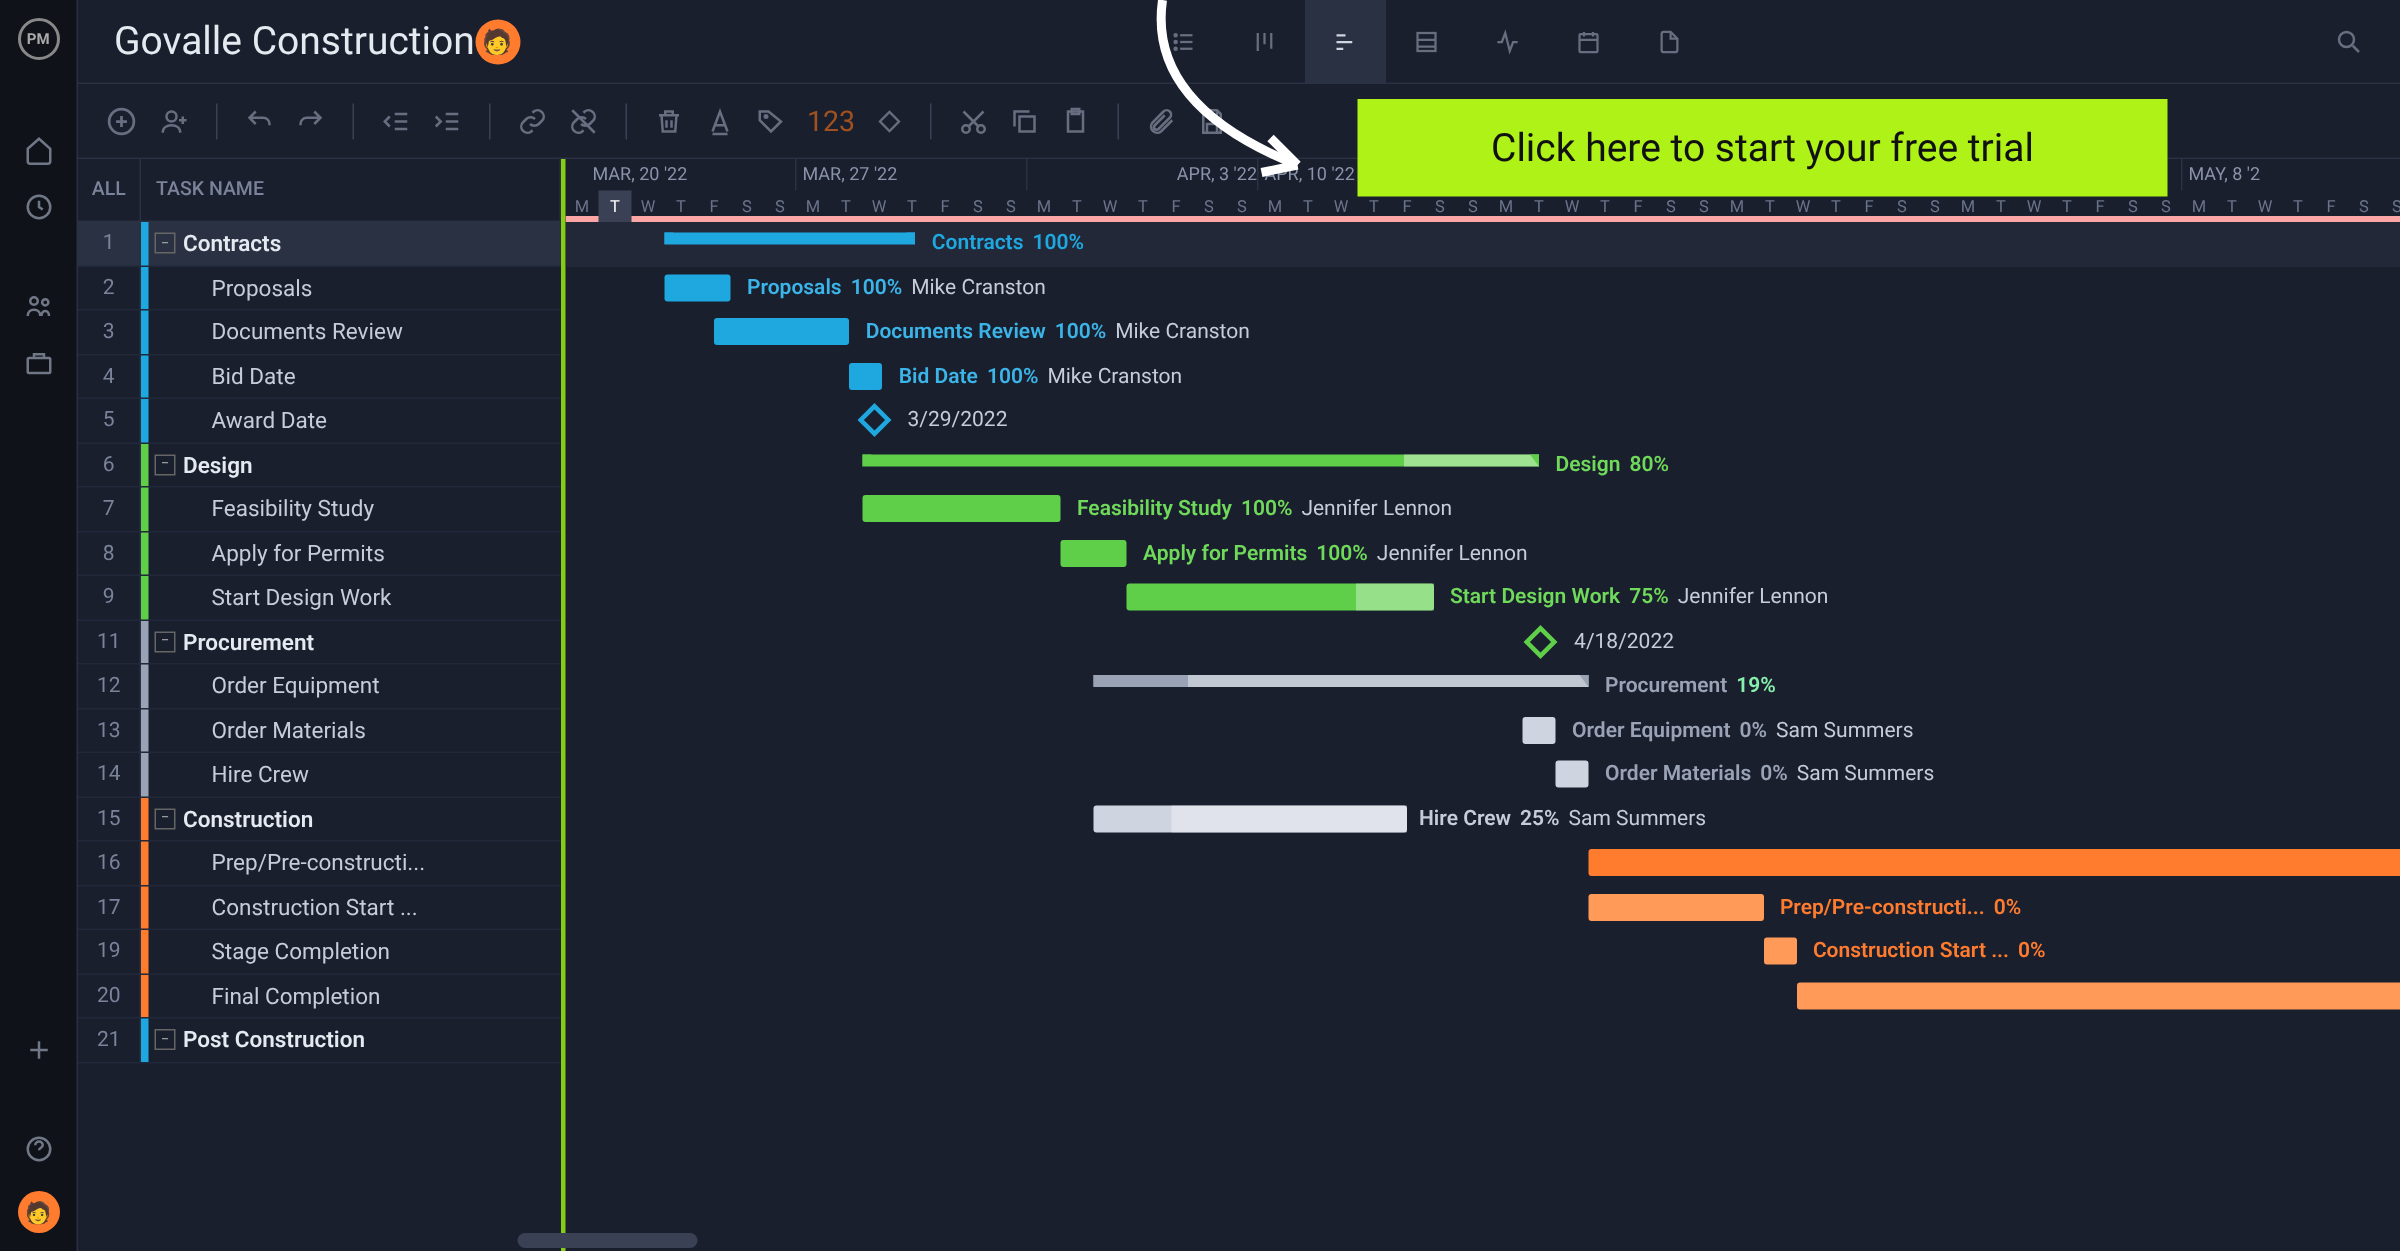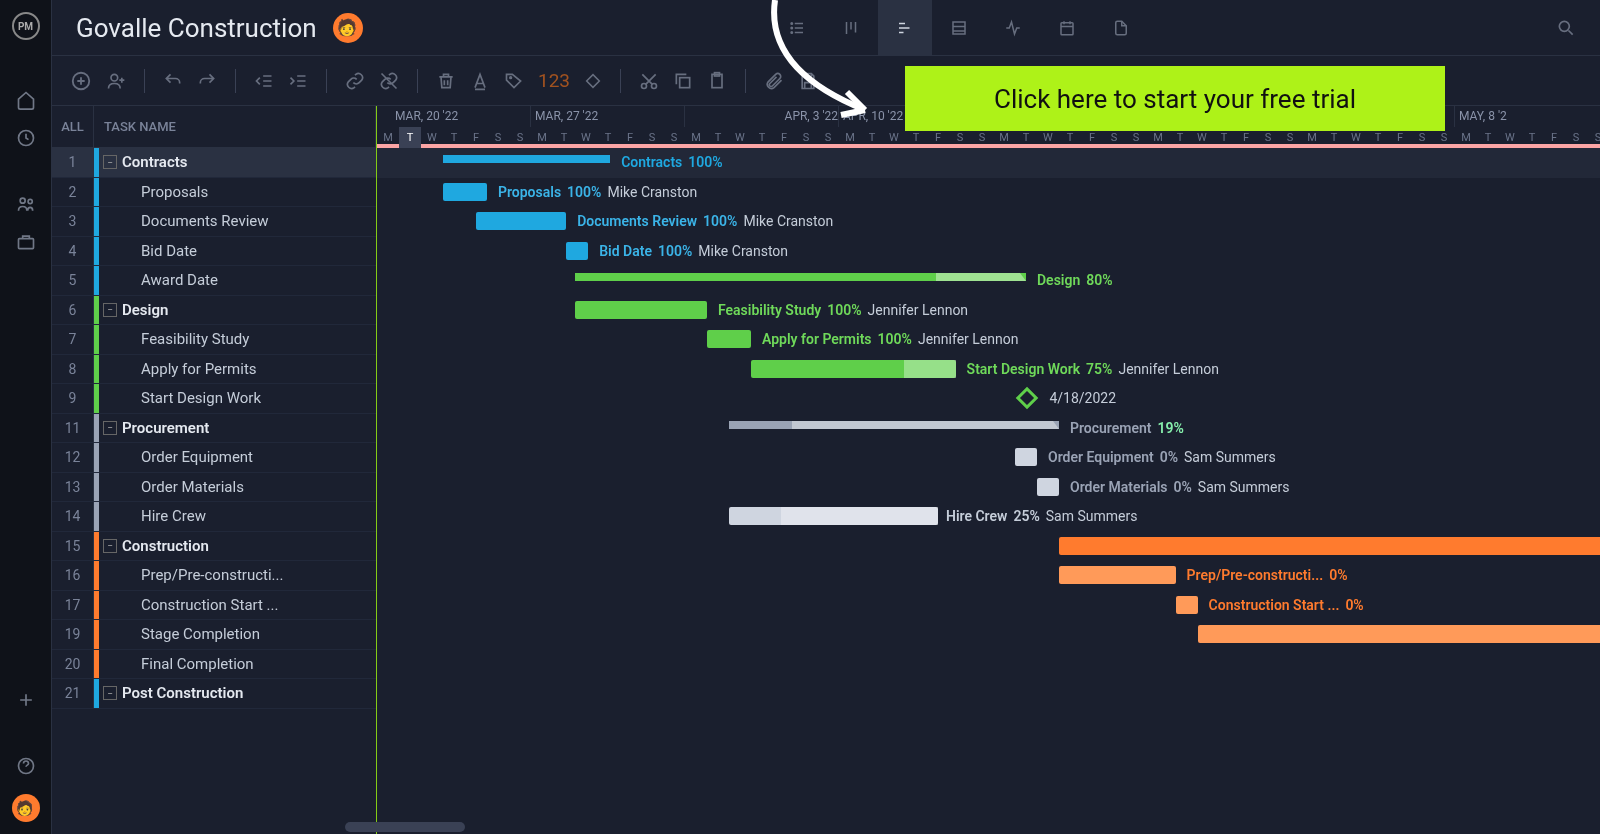--- a/index.html
+++ b/index.html
@@ -4,33 +4,33 @@
 <style>
 *{margin:0;padding:0;box-sizing:border-box;font-family:-apple-system,BlinkMacSystemFont,"Segoe UI",Roboto,sans-serif}
 body{background:#1a1f2e;color:#c5cdd9;width:1600px;height:834px;overflow:hidden;position:relative}
 .app{display:flex;height:100%}
 .leftrail{width:52px;background:#0f1219;display:flex;flex-direction:column;align-items:center;padding-top:12px;gap:18px;border-right:1px solid #2a3142}
 .leftrail .logo{width:28px;height:28px;border:2px solid #888;border-radius:50%;display:flex;align-items:center;justify-content:center;font-size:10px;font-weight:bold;color:#aaa}
 .leftrail .ic{width:20px;height:20px;opacity:.7;cursor:pointer}
 .leftrail .spacer{flex:1}
 .leftrail .avatar{width:28px;height:28px;border-radius:50%;background:#ff7b2e;display:flex;align-items:center;justify-content:center;font-size:14px;margin-bottom:12px}
 .main{flex:1;display:flex;flex-direction:column}
-.topbar{height:56px;display:flex;align-items:center;padding:14px 24px;gap:16px;border-bottom:1px solid #2a3142}
+.topbar{height:56px;display:flex;align-items:center;padding:14px 24px;border-bottom:1px solid #2a3142}
 .topbar .title{font-size:26px;font-weight:400;color:#e5e9f0}
 .topbar .tavatar{width:30px;height:30px;border-radius:50%;background:#ff7b2e;display:flex;align-items:center;justify-content:center;font-size:16px}
 .topbar .views{margin-left:auto;display:flex;gap:0}
 .topbar .viewbtn{width:54px;height:56px;display:flex;align-items:center;justify-content:center;opacity:.6;cursor:pointer}
 .topbar .viewbtn.active{background:#2a3142;opacity:1}
 .topbar .search{margin-left:auto;opacity:.6;cursor:pointer}
 .toolbar{height:50px;display:flex;align-items:center;padding:0 18px;gap:14px;border-bottom:1px solid #2a3142}
 .toolbar .tbtn{opacity:.6;cursor:pointer;display:flex;align-items:center;justify-content:center}
 .toolbar .sep{width:1px;height:24px;background:#3a4155;margin:0 4px}
 .toolbar .num{color:#f97316;font-size:19px}
 .content{flex:1;display:flex;overflow:hidden}
-.tasklist{width:325px;border-right:1px solid #84cc16;display:flex;flex-direction:column}
+.tasklist{width:325px;border-right:3px solid #84cc16;display:flex;flex-direction:column}
 .tlhead{height:42px;display:flex;align-items:center;border-bottom:1px solid #2a3142;font-size:13px;color:#7a8399;font-weight:500}
 .tlhead .allcol{width:42px;text-align:center;border-right:1px solid #2a3142;height:100%;line-height:42px}
 .tlhead .namecol{padding-left:10px;border-right:1px solid #2a3142;height:100%;line-height:42px;flex:1}
 .tlbody{flex:1;overflow:auto}
 .trow{height:29.5px;display:flex;align-items:center;font-size:15px;border-bottom:1px solid #21283a}
 .trow.sel{background:#2a3142}
 .trow .num{width:42px;text-align:center;color:#7a8399;border-right:1px solid #2a3142;height:100%;display:flex;align-items:center;justify-content:center;font-size:14px}
 .trow .bar{width:5px;height:100%;margin-right:4px}
 .trow .exp{width:14px;height:14px;border:1px solid #666;color:#aaa;font-size:10px;display:flex;align-items:center;justify-content:center;margin-right:5px;cursor:pointer}
 .trow .name{white-space:nowrap;overflow:hidden;text-overflow:ellipsis;flex:1;padding-right:8px}
@@ -461,20 +461,26 @@
             </div>
             <div class="grow">
               <div class="gbar" style="left: 189.2px; width: 22px; background: rgb(31, 168, 224);"></div>
               <div class="glabel" style="left: 222.2px;">
                 <span class="tn" style="color:#3bb4e8">Bid Date</span>
                 <span class="pc" style="color:#3bb4e8">100%</span>
                 <span class="as">Mike Cranston</span>
               </div>
             </div>
             <div class="grow">
+              <div class="gmile" style="left: 198px; border: 3px solid rgb(31, 168, 224); background: rgb(26, 31, 46);"></div>
+              <div class="glabel" style="left: 228px;">
+                <span class="as">3/29/2022</span>
+              </div>
+            </div>
+            <div class="grow">
               <div class="gsummary" style="left: 198px; width: 451px; background: rgb(95, 207, 74); color: rgb(95, 207, 74);">
                 <div style="position: absolute; right: 0px; top: 0px; height: 100%; width: 20%; background: rgba(255, 255, 255, 0.4);"></div>
               </div>
               <div class="glabel" style="left: 660px;">
                 <span class="tn" style="color:#6fd95a">Design</span>
                 <span class="pc" style="color:#6fd95a">80%</span>
               </div>
             </div>
             <div class="grow">
               <div class="gbar" style="left: 198px; width: 132px; background: rgb(95, 207, 74);"></div>

